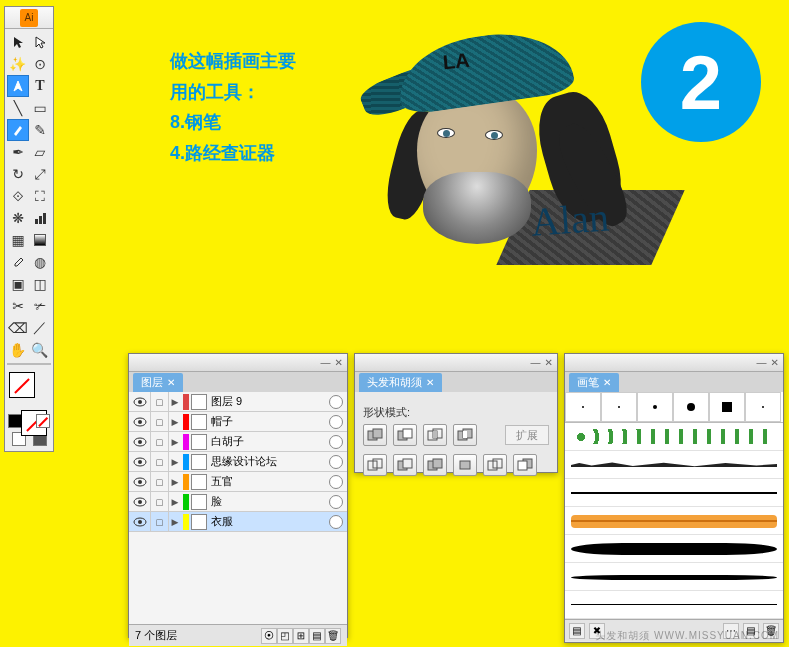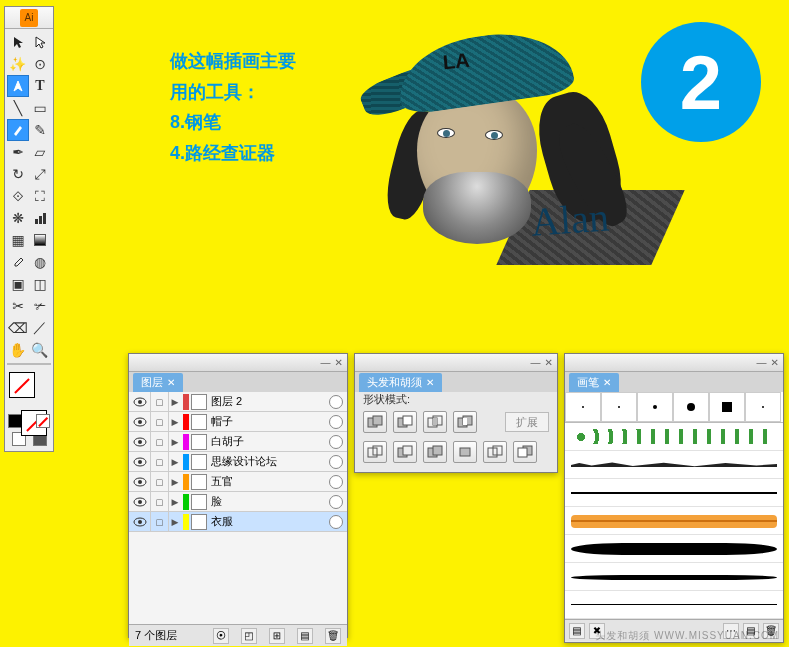--- a/index.html
+++ b/index.html
@@ -132,27 +132,27 @@
   .vis { width:22px;height:20px;display:flex;align-items:center;justify-content:center;border-right:1px solid #ccc; }
   .lock { width:18px;height:20px;border-right:1px solid #ccc;display:flex;align-items:center;justify-content:center;font-size:9px;color:#666; }
   .tri { width:12px; text-align:center; color:#555; font-size:9px;}
   .colorbar { width:6px; height:16px; margin:0 2px; }
   .thumb { width:16px;height:16px;background:#fff;border:1px solid #888;margin-right:4px; }
   .layer-name { flex:1; font-size:11px; }
   .target { width:14px;height:14px;border:1px solid #888;border-radius:50%;margin-right:4px;background:#fff; }
   .layers-blank { height: 92px; background:#f4f4f4; }
   .layers-footer {
     height:22px; border-top:1px solid #aaa; background:#e4e4e4;
-    display:flex; align-items:center; padding:0 6px; gap:12px; font-size:11px;
+    display:flex; align-items:center; padding:0 6px; gap:0; font-size:11px;
   }
   .ftr-icon { width:16px;height:16px;display:flex;align-items:center;justify-content:center;border:1px solid #bbb;background:#f0f0f0;font-size:10px; }
 
   
   .pathfinder-panel { left:354px; top:353px; width:204px; height:120px; }
-  .pf-body { padding:0 8px; }
+  .pf-body { padding:13px 8px; }
   .pf-label { font-size:11px; color:#333; margin-bottom:4px; }
   .pf-row { display:flex; gap:6px; align-items:center; margin-bottom:8px;}
   .pf-b {
     width:24px;height:22px;background:linear-gradient(#fdfdfd,#e4e4e4);
     border:1px solid #9a9a9a;border-radius:2px;
     display:flex;align-items:center;justify-content:center;
   }
   .pf-exp { width:44px;height:20px;font-size:11px;background:#f2f2f2;border:1px solid #bbb;color:#888;
     display:flex;align-items:center;justify-content:center;margin-left:auto;}
 
@@ -310,21 +310,21 @@
           <div class="vis">
             <svg width="14" height="10">
               <ellipse cx="7" cy="5" rx="6" ry="4" fill="none" stroke="#333"></ellipse>
               <circle cx="7" cy="5" r="2" fill="#333"></circle>
             </svg>
           </div>
           <div class="lock">▢</div>
           <div class="tri">▶</div>
           <div class="colorbar" style="background:#d44"></div>
           <div class="thumb"></div>
-          <div class="layer-name">图层 2</div>
+          <div class="layer-name">图层 9</div>
           <div class="target"></div>
         </div>
         <div class="layer-row">
           <div class="vis">
             <svg width="14" height="10">
               <ellipse cx="7" cy="5" rx="6" ry="4" fill="none" stroke="#333"></ellipse>
               <circle cx="7" cy="5" r="2" fill="#333"></circle>
             </svg>
           </div>
           <div class="lock">▢</div>

